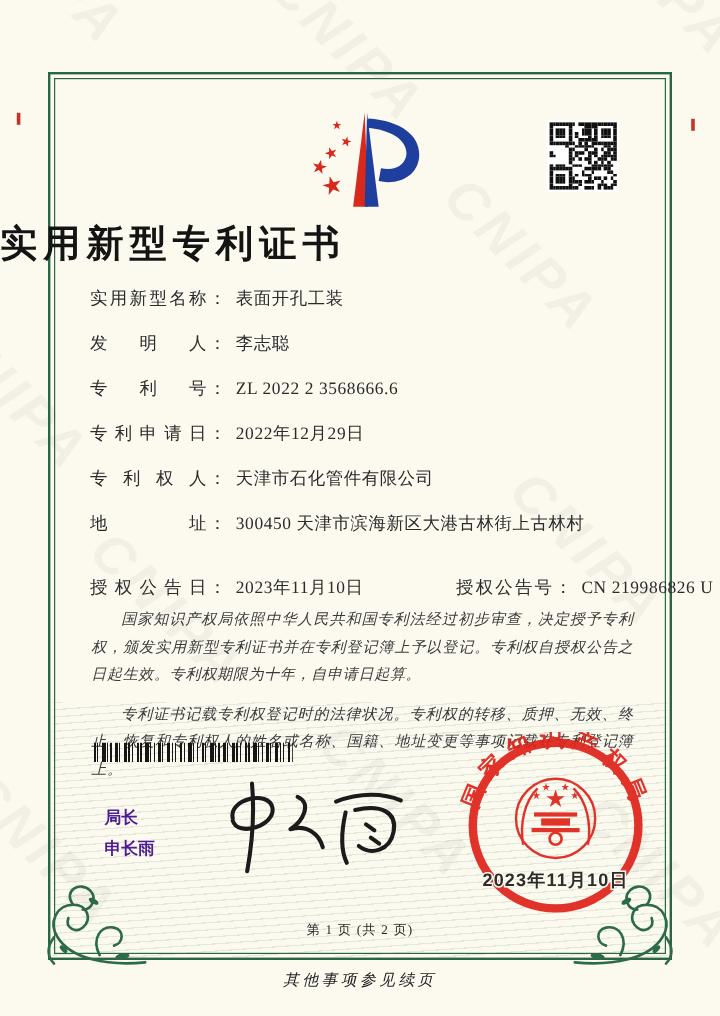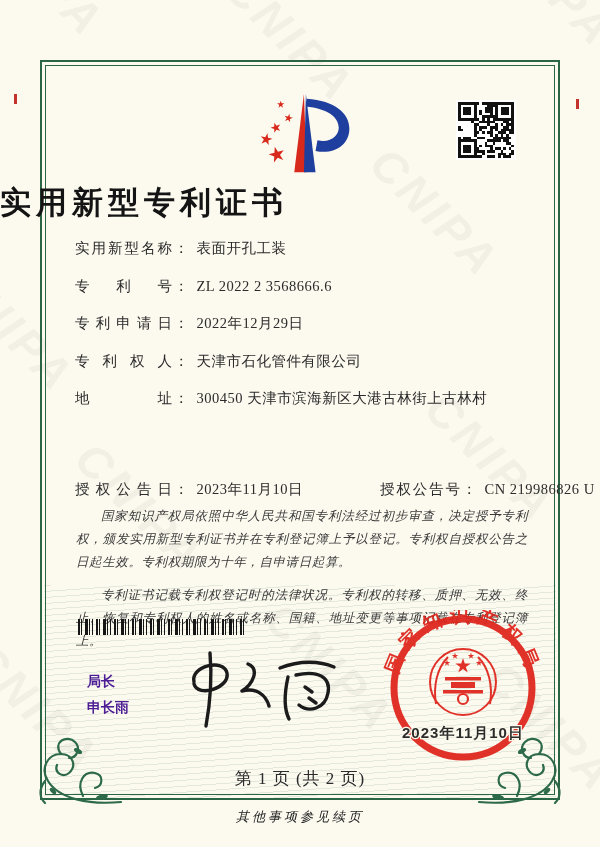--- a/index.html
+++ b/index.html
@@ -52,21 +52,21 @@
       #161616 7px 10px,transparent 10px 11px,
       #161616 11px 12px,transparent 12px 14px,
       #161616 14px 15px,transparent 15px 18px);}
   
   .signer{position:absolute;left:87px;top:668px;font-family:"Liberation Sans","DejaVu Sans",sans-serif;
           font-size:14px;font-weight:600;color:#4c1d95;line-height:26px;}
   .sig-svg{position:absolute;left:168px;top:646px;width:178px;height:88px;}
   
   .seal{position:absolute;left:383px;top:610px;width:160px;height:160px;}
   
-  .page-info{position:absolute;left:0;right:0;top:767px;text-align:center;font-size:17px;letter-spacing:1px;}
+  .page-info{position:absolute;left:0;right:0;top:767px;text-align:center;font-size:11px;letter-spacing:1px;}
   .cont-note{position:absolute;left:0;right:0;top:808px;text-align:center;font-size:13px;
              letter-spacing:3px;font-style:italic;color:#222;}
 </style>
 </head>
 <body>
 
 <div class="paper">
 
   <div class="wm-layer" id="wm-layer">
       <span class="wm" style="left: -40px; top: -55px;">CNIPA</span>
@@ -573,20 +573,21 @@
       <div class="on"></div>
       <div class="on"></div>
       <div class="on"></div>
       <div></div>
     </div>
 
   <div class="title">实用新型专利证书</div>
 
   <div class="fields" id="fields">
       <div class="frow"><span class="lbl">实用新型名称</span><span class="colon">：</span><span class="val">表面开孔工装</span></div>
+      <div class="frow"><span class="lbl">发明人</span><span class="colon">：</span><span class="val">李志聪</span></div>
       <div class="frow"><span class="lbl">专利号</span><span class="colon">：</span><span class="val">ZL 2022 2 3568666.6</span></div>
       <div class="frow"><span class="lbl">专利申请日</span><span class="colon">：</span><span class="val">2022年12月29日</span></div>
       <div class="frow"><span class="lbl">专利权人</span><span class="colon">：</span><span class="val">天津市石化管件有限公司</span></div>
       <div class="frow"><span class="lbl">地址</span><span class="colon">：</span><span class="val">300450 天津市滨海新区大港古林街上古林村</span></div>
     </div>
 
   <div class="grant-row">
     <span class="lbl">授权公告日</span><span class="colon">：</span><span class="val">2023年11月10日</span>
     <span class="grant-pair2">
       <span class="lbl">授权公告号</span><span class="colon">：</span><span class="val">CN 219986826 U</span>

